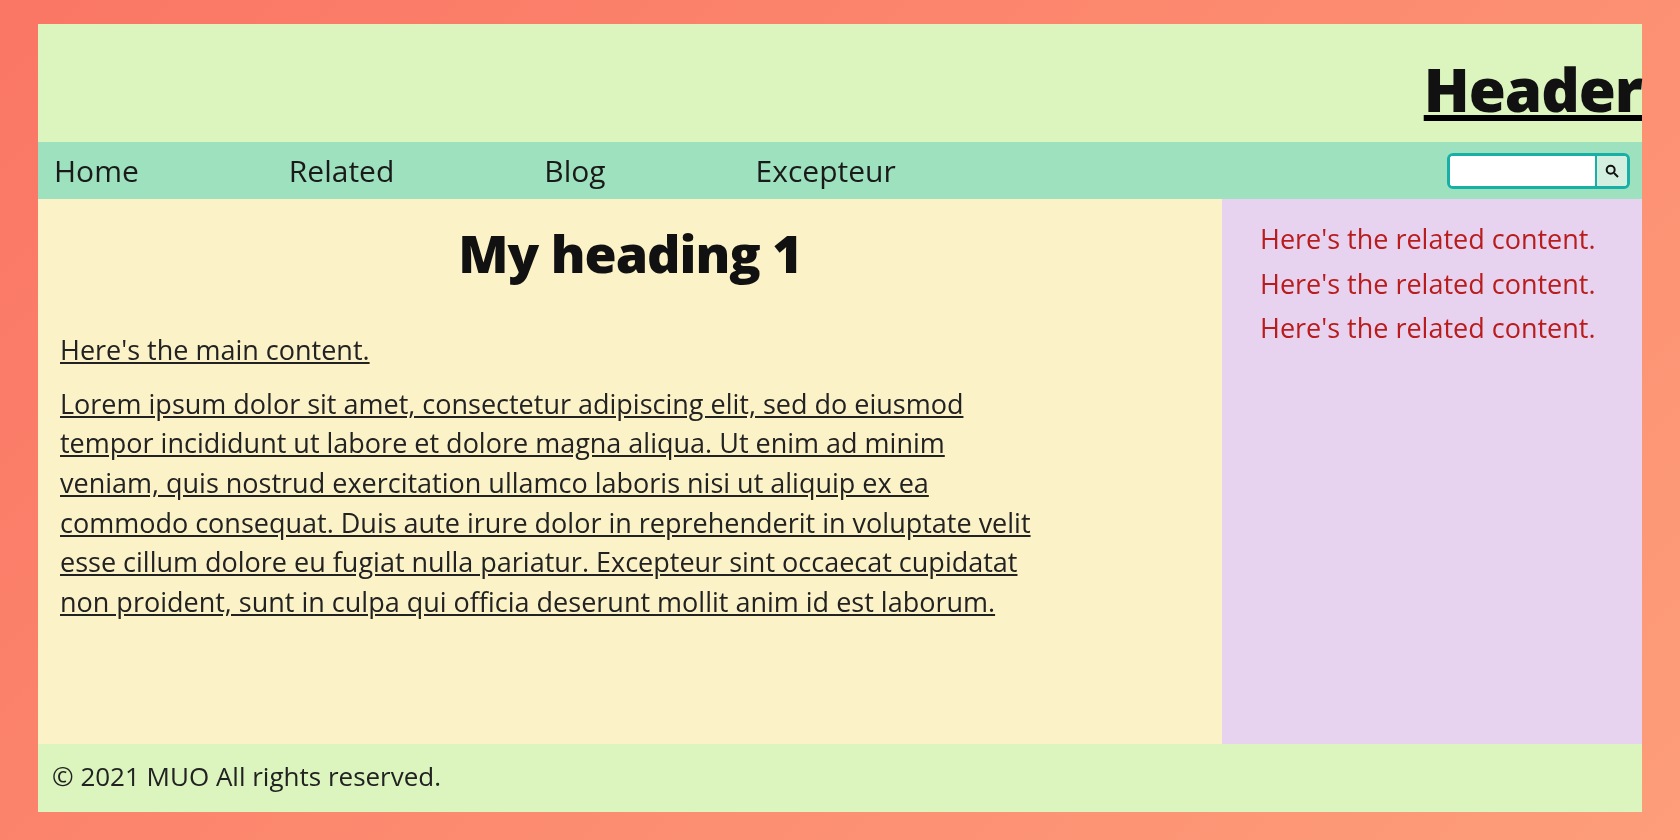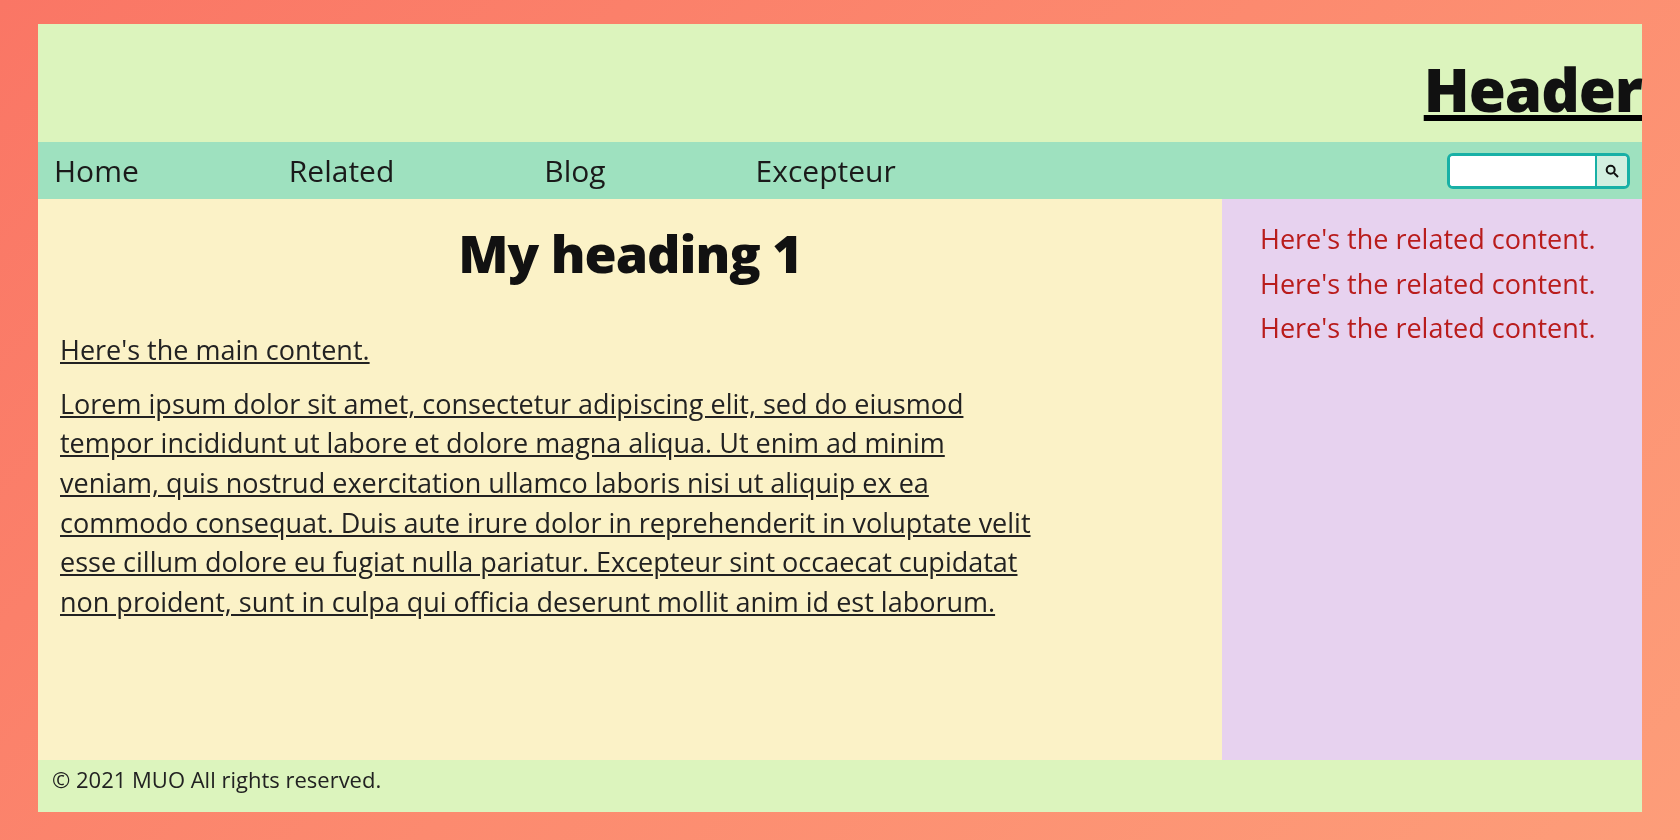--- a/index.html
+++ b/index.html
@@ -113,22 +113,22 @@
       margin-bottom: 44px;
       letter-spacing: -1px;
     }
     aside.sidebar p {
       font-size: 27px;
       line-height: 1.65;
       color: #b91c1c;
     }
     footer.site-footer {
       background: #dcf4bd;
-      padding: 4px 14px 18px 14px;
-      font-size: 22px;
+      padding: 14px 14px 18px 14px;
+      font-size: 26px;
       color: #222;
     }
   </style>
 </head>
 <body>
 
 <div class="page">
 
   <header class="site-header">
     <h1>Header</h1>

